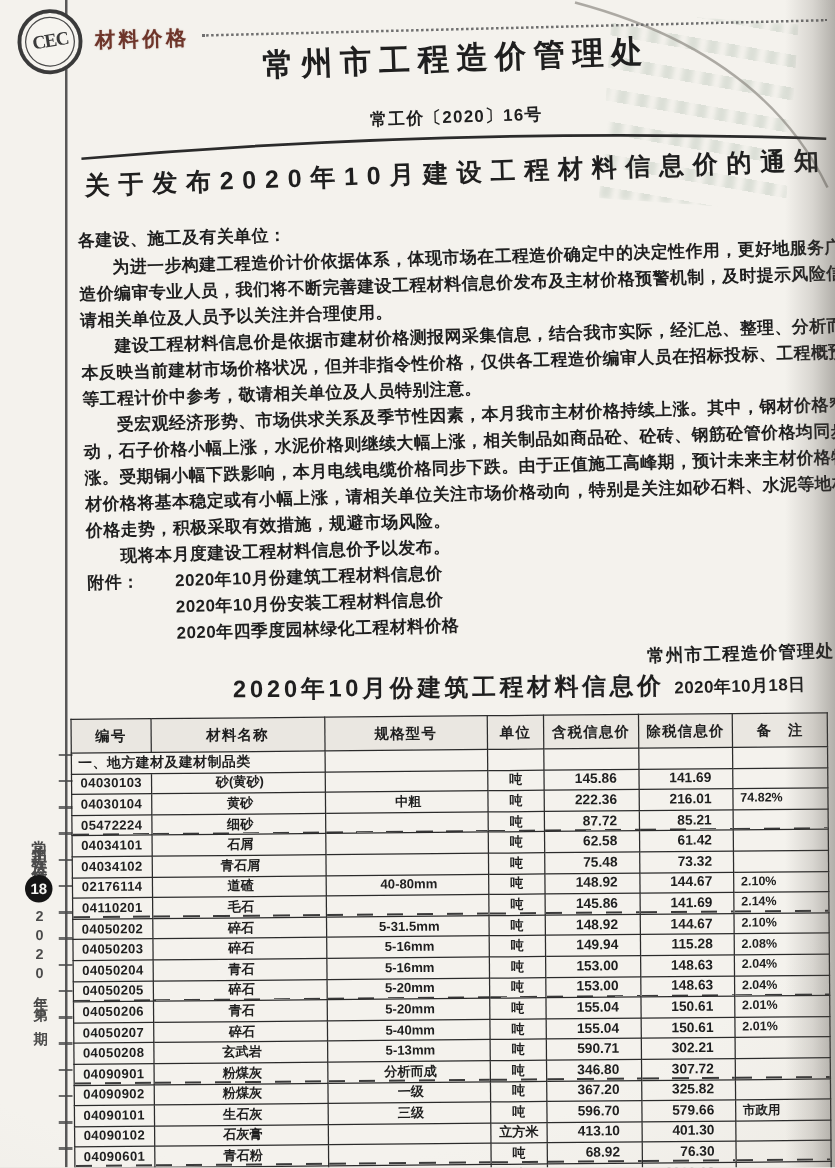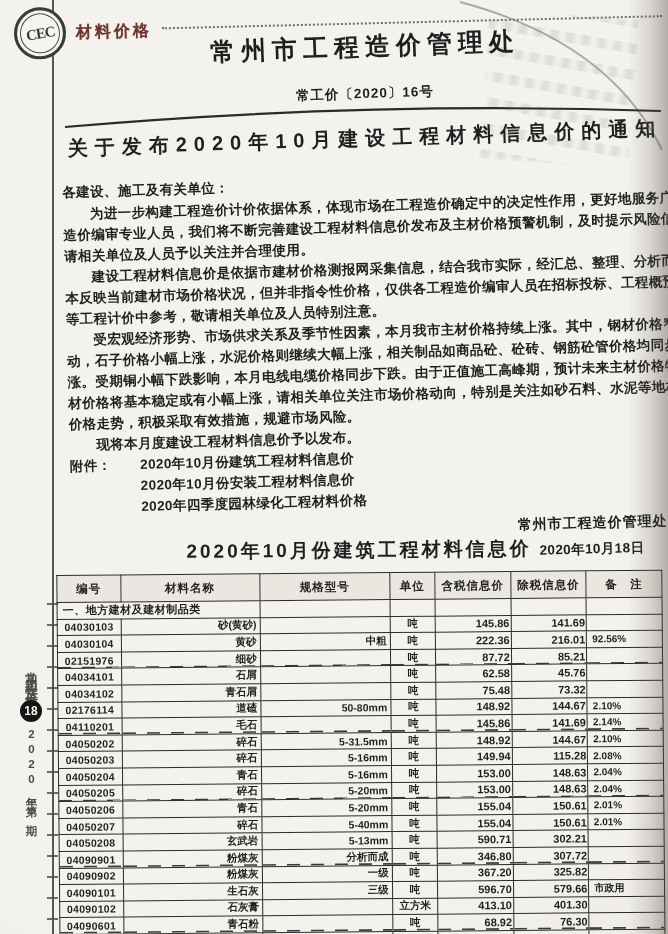--- a/index.html
+++ b/index.html
@@ -57,23 +57,23 @@
   .signature .sig-date{font-size:13.5px;font-weight:600;margin-top:5px;margin-right:24px;}
 
   
   .table-wrap{position:absolute;left:56px;top:540px;width:606px;transform:rotate(-.5deg);transform-origin:0 0;}
   .table-title{text-align:center;font-size:19px;font-weight:800;letter-spacing:3px;margin-bottom:9px;}
   table{width:100%;border-collapse:collapse;table-layout:fixed;}
   th,td{border:1.2px solid #2b2b2b;overflow:hidden;white-space:nowrap;}
   thead th{height:24px;font-size:11.5px;font-weight:700;background:#eae7e1;letter-spacing:1px;text-align:center;}
   tbody td{height:15.6px;font-size:10.5px;font-weight:600;padding:0 3px;}
   td.c-code{text-align:center;letter-spacing:.3px;}
-  td.c-name,td.c-spec{text-align:right;padding-left:6px;}
+  td.c-name,td.c-spec{text-align:center;padding-left:6px;}
   td.c-unit{text-align:center;}
-  td.c-tax,td.c-excl{text-align:right;padding-right:1px;font-size:11px;}
+  td.c-tax,td.c-excl{text-align:right;padding-right:17px;font-size:11px;}
   td.c-remark{text-align:left;padding-left:5px;font-size:10px;}
   tr.section td{font-size:11px;font-weight:800;text-align:left;padding-left:5px;letter-spacing:.5px;}
   tr.dashed td{background-image:repeating-linear-gradient(90deg,#3a3a3a 0 13px,transparent 13px 24px);
     background-size:100% 1.6px;background-repeat:no-repeat;background-position:0 100%;}
 
   
   .spine{position:absolute;left:16px;top:662px;width:30px;display:flex;flex-direction:column;align-items:center;gap:6px;color:#4b4b4b;}
   .spine .journal{writing-mode:vertical-rl;text-orientation:upright;font-size:12.5px;font-weight:700;letter-spacing:4px;}
   .badge{width:22px;height:22px;border-radius:50%;background:#151515;color:#f5f5f2;font-size:12px;font-weight:700;
     display:flex;align-items:center;justify-content:center;}
@@ -175,53 +175,53 @@
     <td class="c-excl">141.69</td>
     <td class="c-remark"></td>
   </tr>
           <tr>
     <td class="c-code">04030104</td>
     <td class="c-name">黄砂</td>
     <td class="c-spec">中粗</td>
     <td class="c-unit">吨</td>
     <td class="c-tax">222.36</td>
     <td class="c-excl">216.01</td>
-    <td class="c-remark">92.56%</td>
-  </tr>
-          <tr class="dashed">
-    <td class="c-code">02151976</td>
+    <td class="c-remark">74.82%</td>
+  </tr>
+          <tr class="dashed">
+    <td class="c-code">05472224</td>
     <td class="c-name">细砂</td>
     <td class="c-spec"></td>
     <td class="c-unit">吨</td>
     <td class="c-tax">87.72</td>
     <td class="c-excl">85.21</td>
     <td class="c-remark"></td>
   </tr>
           <tr>
     <td class="c-code">04034101</td>
     <td class="c-name">石屑</td>
     <td class="c-spec"></td>
     <td class="c-unit">吨</td>
     <td class="c-tax">62.58</td>
-    <td class="c-excl">45.76</td>
+    <td class="c-excl">61.42</td>
     <td class="c-remark"></td>
   </tr>
           <tr>
     <td class="c-code">04034102</td>
     <td class="c-name">青石屑</td>
     <td class="c-spec"></td>
     <td class="c-unit">吨</td>
     <td class="c-tax">75.48</td>
     <td class="c-excl">73.32</td>
     <td class="c-remark"></td>
   </tr>
           <tr>
     <td class="c-code">02176114</td>
     <td class="c-name">道碴</td>
-    <td class="c-spec">50-80mm</td>
+    <td class="c-spec">40-80mm</td>
     <td class="c-unit">吨</td>
     <td class="c-tax">148.92</td>
     <td class="c-excl">144.67</td>
     <td class="c-remark">2.10%</td>
   </tr>
           <tr class="dashed">
     <td class="c-code">04110201</td>
     <td class="c-name">毛石</td>
     <td class="c-spec"></td>
     <td class="c-unit">吨</td>

